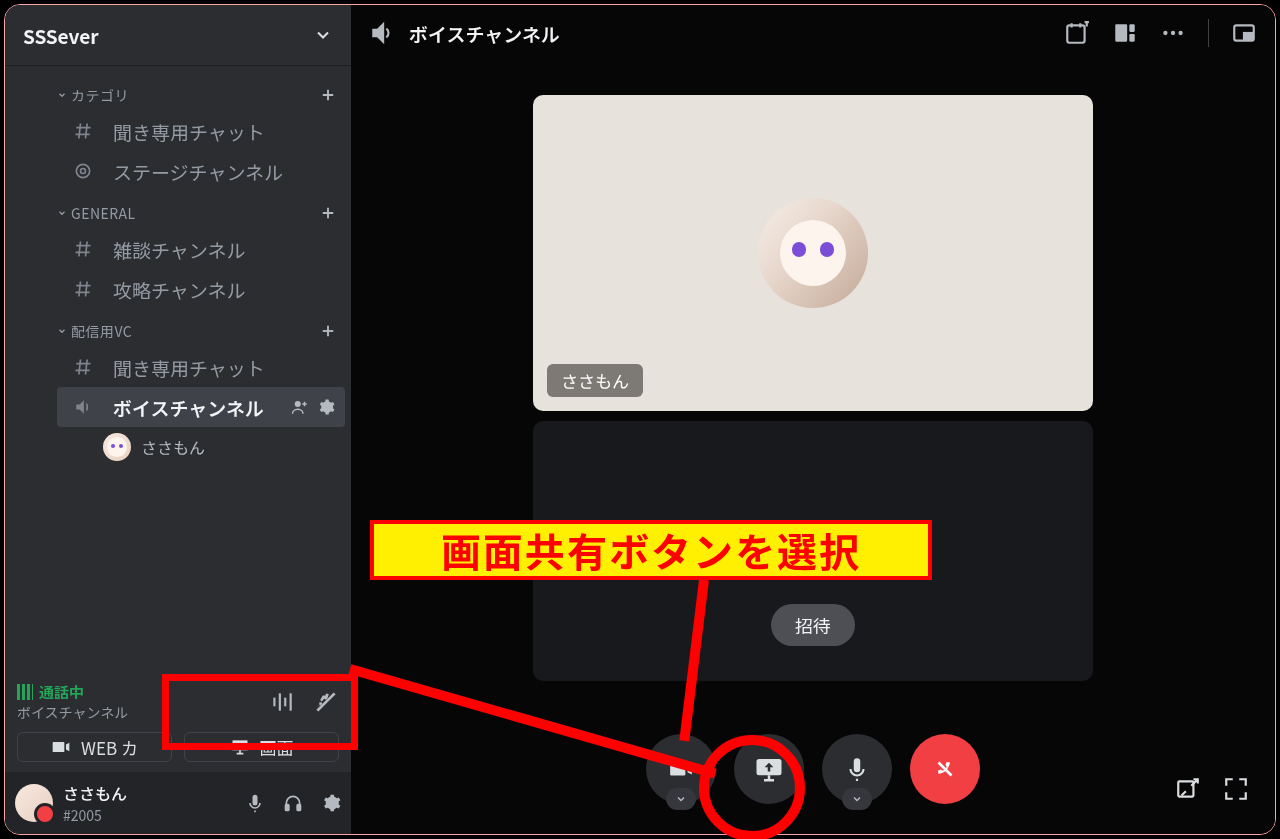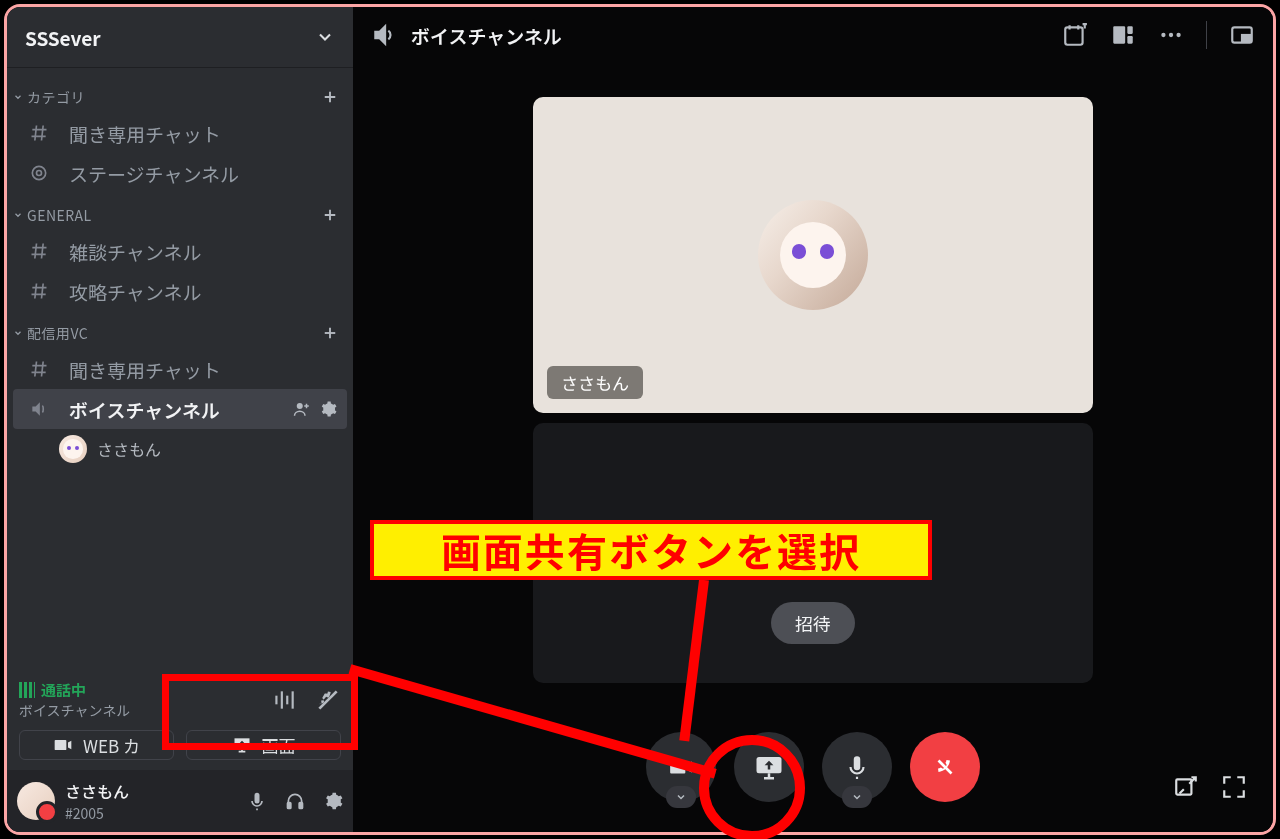--- a/index.html
+++ b/index.html
@@ -1,22 +1,22 @@
 <!DOCTYPE html>
 <html><head>
 <meta charset="utf-8">
 <style>
 * { margin:0; padding:0; box-sizing:border-box; font-family:"Hiragino Kaku Gothic ProN","Noto Sans JP","Meiryo",sans-serif; }
 html,body { width:1280px; height:839px; background:#000; overflow:hidden; position:relative; }
-.app { position:absolute; left:4px; top:4px; width:1272px; height:831px; border:3px solid #fca5a5; border-radius:16px; overflow:hidden; display:flex; background:#0e0f12; }
+.app { position:absolute; left:4px; top:4px; width:1272px; height:831px; border:1px solid #fca5a5; border-radius:16px; overflow:hidden; display:flex; background:#0e0f12; }
 .sidebar { width:346px; background:#2b2d31; display:flex; flex-direction:column; color:#b5bac1; }
 .server-header { height:60px; padding:0 18px; display:flex; align-items:center; justify-content:space-between; box-shadow:0 1px 0 rgba(0,0,0,.3); }
 .server-header .name { color:#f2f3f5; font-weight:700; font-size:19px; }
 .chev { width:20px; height:20px; color:#dbdee1; }
-.channels { flex:1; overflow:auto; padding-top:8px; }
+.channels { flex:1; overflow:auto; padding-top:8px;padding-left:46px; }
 .cat-row { display:flex; align-items:center; padding:12px 14px 6px 6px; font-size:14px; color:#949ba4; cursor:pointer; }
 .cat-row .arrow { width:10px; height:10px; margin-right:4px; display:flex; align-items:center; }
 .cat-row .label { flex:1; letter-spacing:.5px; }
 .cat-row .plus { width:18px; height:18px; color:#b5bac1; }
 .chan-row { display:flex; align-items:center; height:40px; padding:0 10px 0 14px; margin:0 6px; border-radius:4px; font-size:19px; color:#949ba4; cursor:pointer;gap:10px; }
 .chan-row .ico { width:24px; height:24px; display:flex; align-items:center; justify-content:center; color:#80848e; }
 .chan-row .txt { margin-left:8px; flex:1; }
 .chan-row.active { background:#404249; color:#f2f3f5; }
 .chan-row.active .txt { font-weight:600; }
 .chan-row .actions { display:none; gap:8px; color:#b5bac1; }

